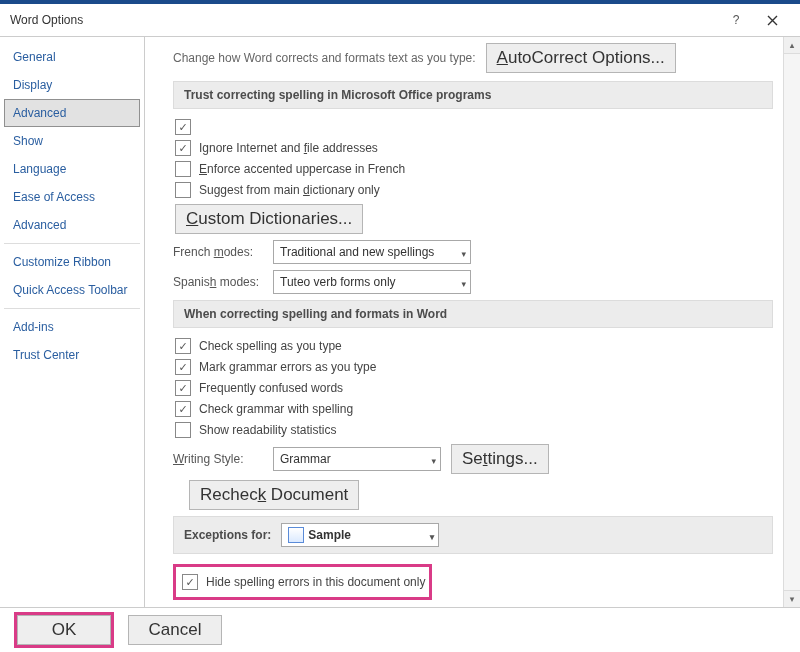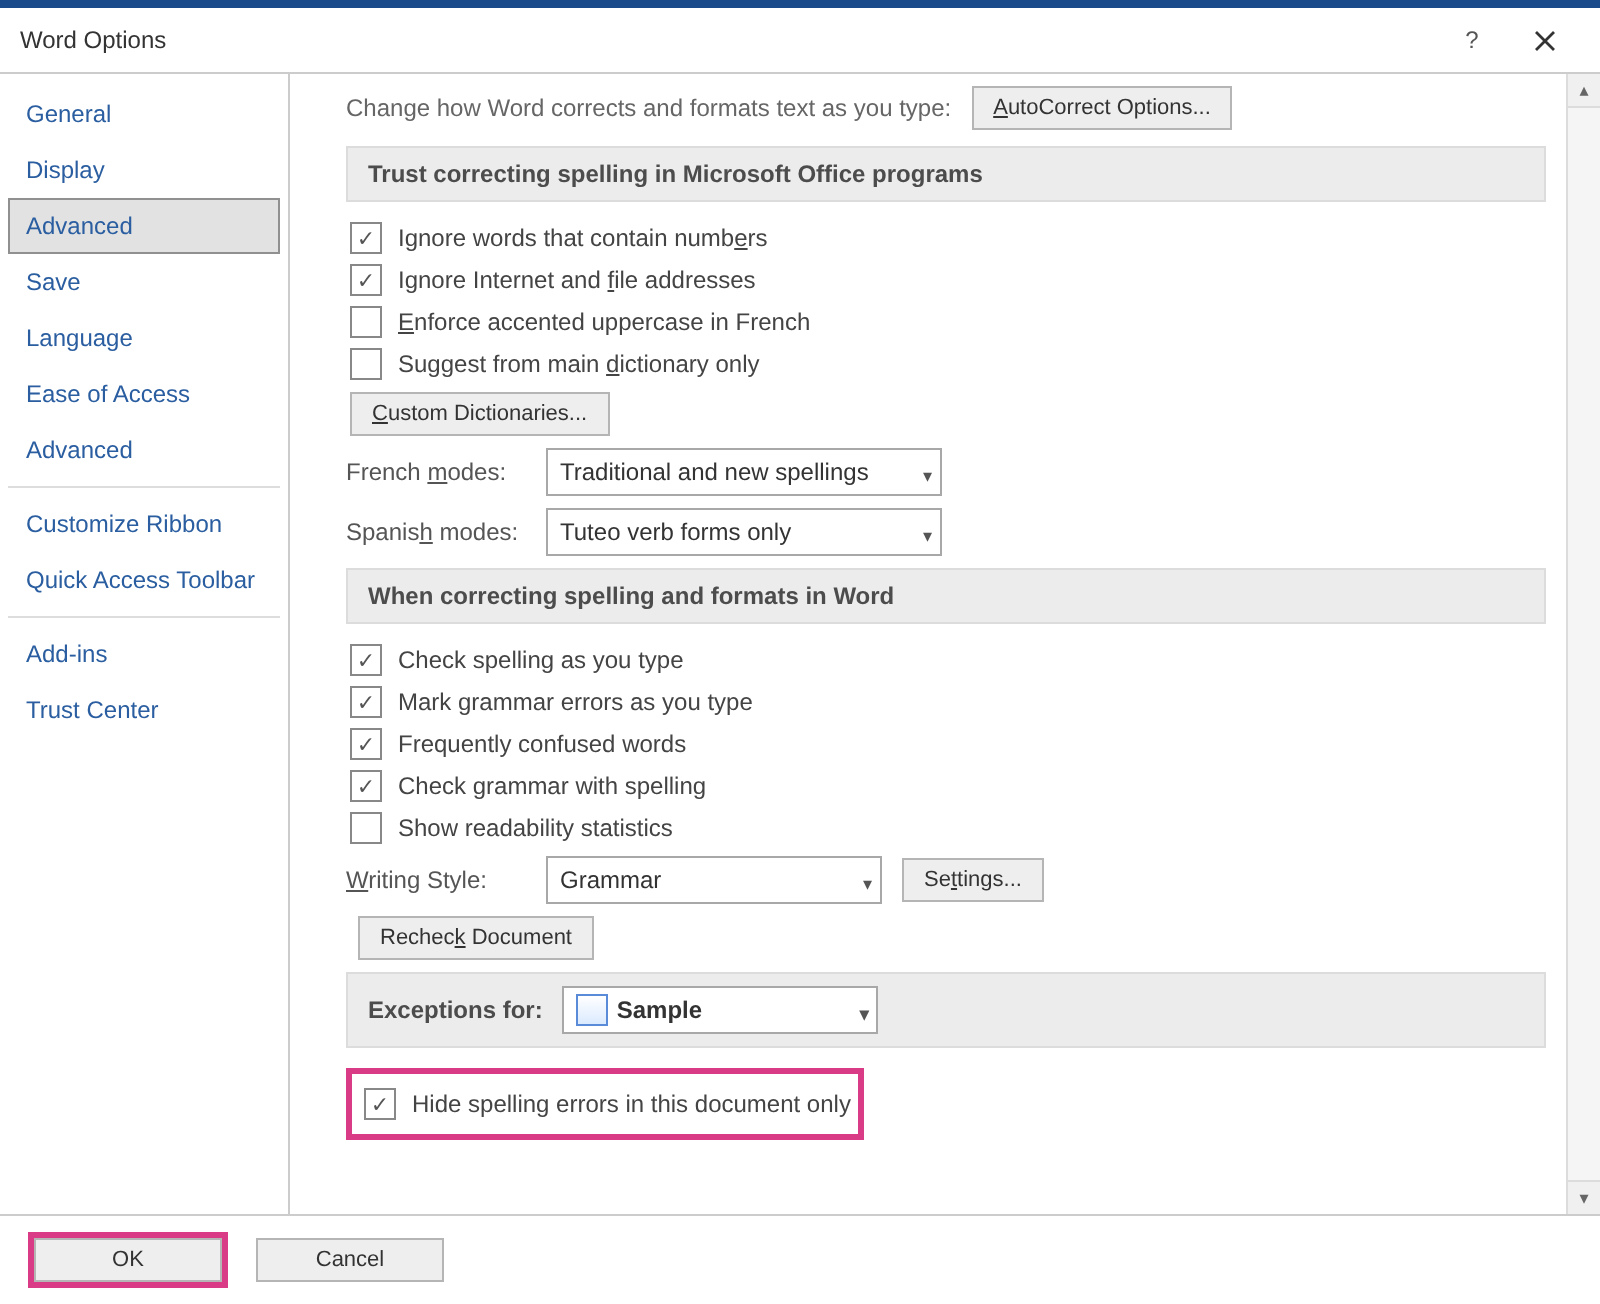--- a/index.html
+++ b/index.html
@@ -16,21 +16,21 @@
   .content{flex:1;overflow:auto;padding:4px 10px 10px 28px;box-sizing:border-box}
   .scroll-gutter{width:16px;background:#f0f0f0;border-left:1px solid #dcdcdc;display:flex;flex-direction:column}
   .scroll-gutter .arrow{height:16px;display:flex;align-items:center;justify-content:center;font-size:9px;color:#666;border-bottom:1px solid #dcdcdc}
   .scroll-gutter .arrow.bot{border-bottom:none;border-top:1px solid #dcdcdc}
   .scroll-gutter .track{flex:1;background:#f5f5f5}
   .intro-row{display:flex;align-items:center;gap:10px;margin:2px 0 8px;color:#666}
   .section-head{background:#ececec;border:1px solid #dcdcdc;padding:6px 10px;font-weight:600;color:#4c4c4c;margin:6px 0 10px}
   .chk-row{display:flex;align-items:center;gap:8px;margin:5px 0 5px 2px;color:#444}
   .chk{width:14px;height:14px;border:1px solid #888;display:inline-flex;align-items:center;justify-content:center;font-size:11px;color:#555;background:#fff}
   .chk.checked::after{content:"✓"}
-  .btn{background:#eee;border:1px solid #b5b5b5;padding:4px 10px;font-size:11px;color:#333;display:inline-block}
+  .btn{background:#eee;border:1px solid #b5b5b5;padding:4px 10px;font-size:17px;color:#333;display:inline-block}
   .row{display:flex;align-items:center;gap:10px;margin:6px 0}
   .lbl{min-width:90px;color:#555}
   .select{border:1px solid #a8a8a8;background:#fff;padding:2px 20px 2px 6px;position:relative;min-width:170px;font-size:12px;color:#333;height:18px;line-height:18px}
   .select .caret{position:absolute;right:4px;top:4px;font-size:9px;color:#555}
   .doc-select{min-width:130px;display:inline-flex;align-items:center;gap:4px}
   .doc-ico{width:14px;height:14px;background:linear-gradient(#fff,#dbeaff);border:1px solid #5a8bd8;display:inline-block}
   .hilite{border:3px solid #d93b87;padding:2px 4px;display:inline-flex}
   .footer{height:44px;display:flex;align-items:center;gap:14px;padding:0 14px}
   .footer .btn{min-width:72px;text-align:center}
   .ok-hi{border:3px solid #d93b87;display:inline-block;padding:0}
@@ -48,21 +48,21 @@
           <path d="M1 1 L10 10 M10 1 L1 10" stroke="#333" stroke-width="1.4"></path>
         </svg>
     </div>
   </div>
 
   <div class="body">
     <div class="sidebar" id="sidebar">
         <div class="item">General</div>
         <div class="item">Display</div>
         <div class="item selected">Advanced</div>
-        <div class="item">Save</div>
+        <div class="item">Show</div>
         <div class="item">Language</div>
         <div class="item">Ease of Access</div>
         <div class="item">Advanced</div>
         <div class="sep"></div>
         <div class="item">Customize Ribbon</div>
         <div class="item">Quick Access Toolbar</div>
         <div class="sep"></div>
         <div class="item">Add-ins</div>
         <div class="item">Trust Center</div>
       </div>
@@ -72,21 +72,20 @@
 
         <div class="intro-row">
           <span>Change how Word corrects and formats text as you type:</span>
           <span class="btn"><u>A</u><span>utoCorrect Options...</span></span>
         </div>
 
         <div class="section-head">Trust correcting spelling in Microsoft Office programs</div>
         <div id="checksA">
             <div class="chk-row">
               <span class="chk checked"></span>
-              <span>Ignore words that contain numb<u>e</u>rs</span>
             </div>
             <div class="chk-row">
               <span class="chk checked"></span>
               <span>Ignore Internet and <u>f</u>ile addresses</span>
             </div>
             <div class="chk-row">
               <span class="chk"></span>
               <span><u>E</u>nforce accented uppercase in French</span>
             </div>
             <div class="chk-row">
@@ -127,21 +126,21 @@
             <div class="chk-row">
               <span class="chk"></span>
               <span>Show readability statistics</span>
             </div>
           </div>
         <div class="row">
           <span class="lbl"><u>W</u>riting Style:</span>
           <span class="select" style="min-width:140px"><span>Grammar</span><span class="caret">▾</span></span>
           <span class="btn">Se<u>t</u>tings...</span>
         </div>
-        <div class="row" style="margin-left:6px">
+        <div class="row" style="margin-left:16px">
           <span class="btn">Rechec<u>k</u> Document</span>
         </div>
 
         <div class="section-head" style="display:flex;align-items:center;gap:10px">
           <span>Exceptions for:</span>
           <span class="select doc-select" style="font-weight:bold;background:#fff">
             <span class="doc-ico"></span>
             <span>Sample</span>
               <span class="caret">▾</span>
           </span>

